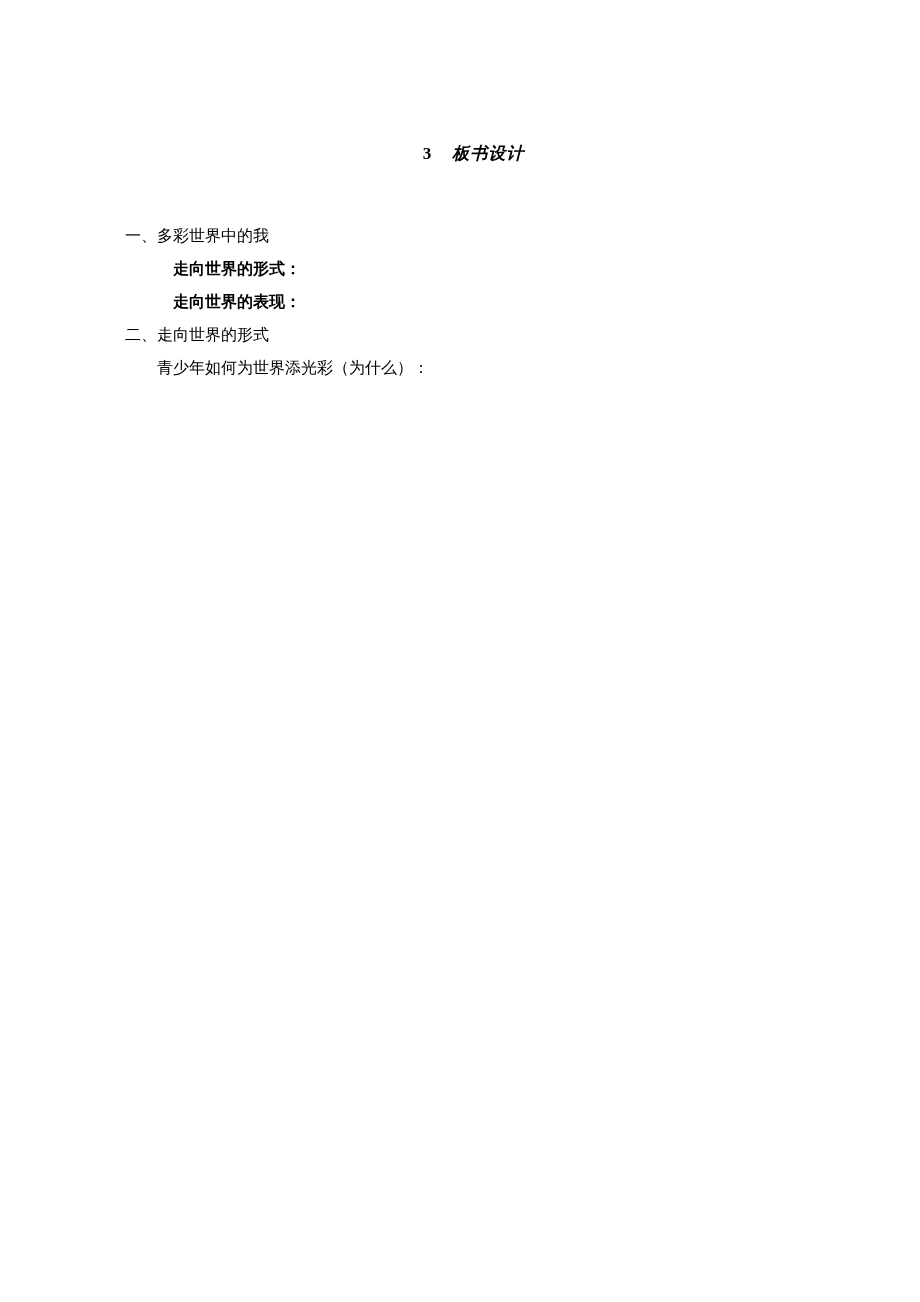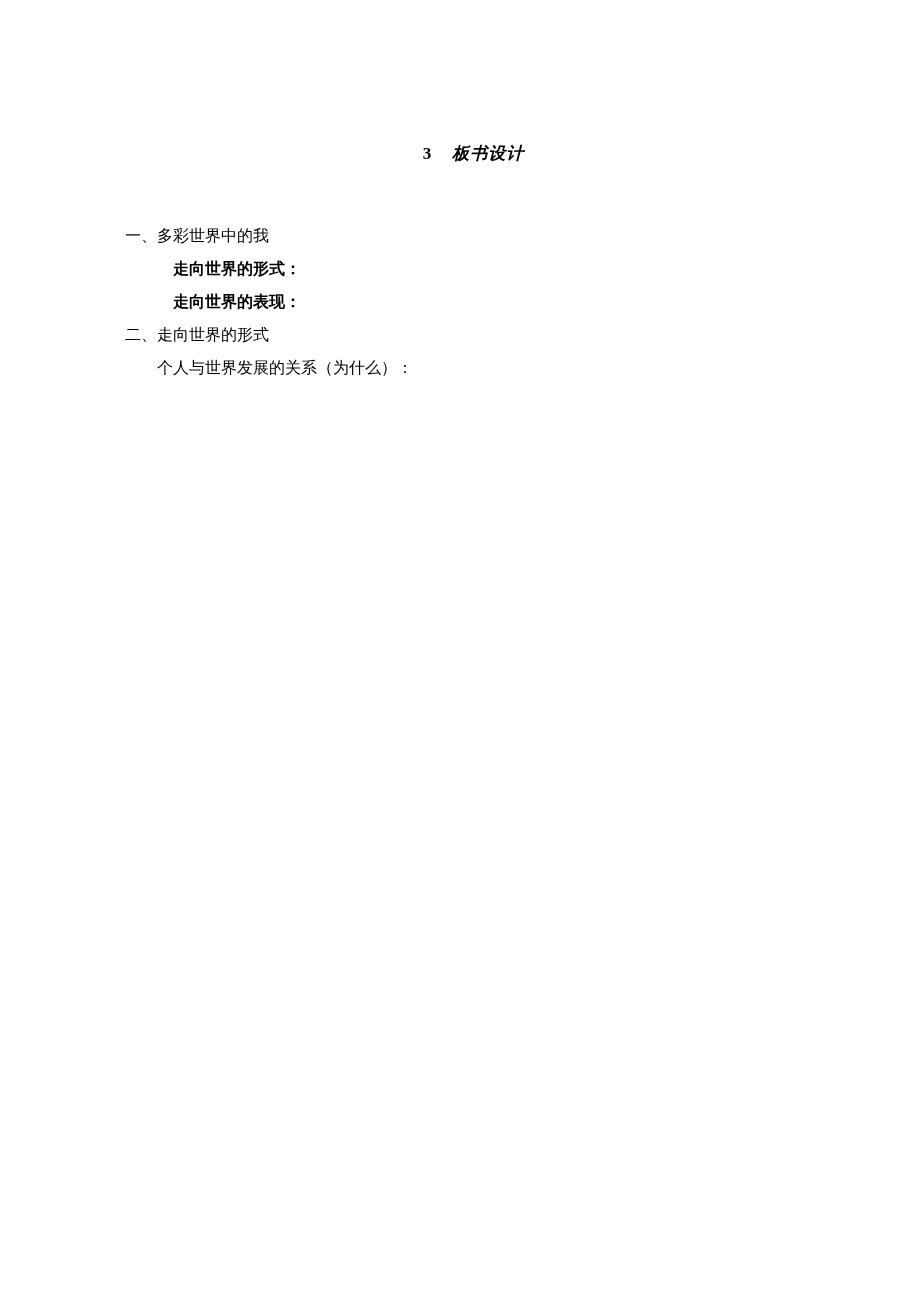--- a/index.html
+++ b/index.html
@@ -52,15 +52,15 @@
 
 <div class="page">
   <div class="title">
     <span class="title-num">3</span><span>板书设计</span>
   </div>
   <div class="content">
     <div class="line">一、多彩世界中的我</div>
     <div class="line indent-1">走向世界的形式：</div>
     <div class="line indent-1">走向世界的表现：</div>
     <div class="line">二、走向世界的形式</div>
-    <div class="line indent-2">个人与世界发展的关系（为什么）：</div>
+    <div class="line indent-2">青少年如何为世界添光彩（为什么）：</div>
   </div>
 </div>
 
 </body></html>

